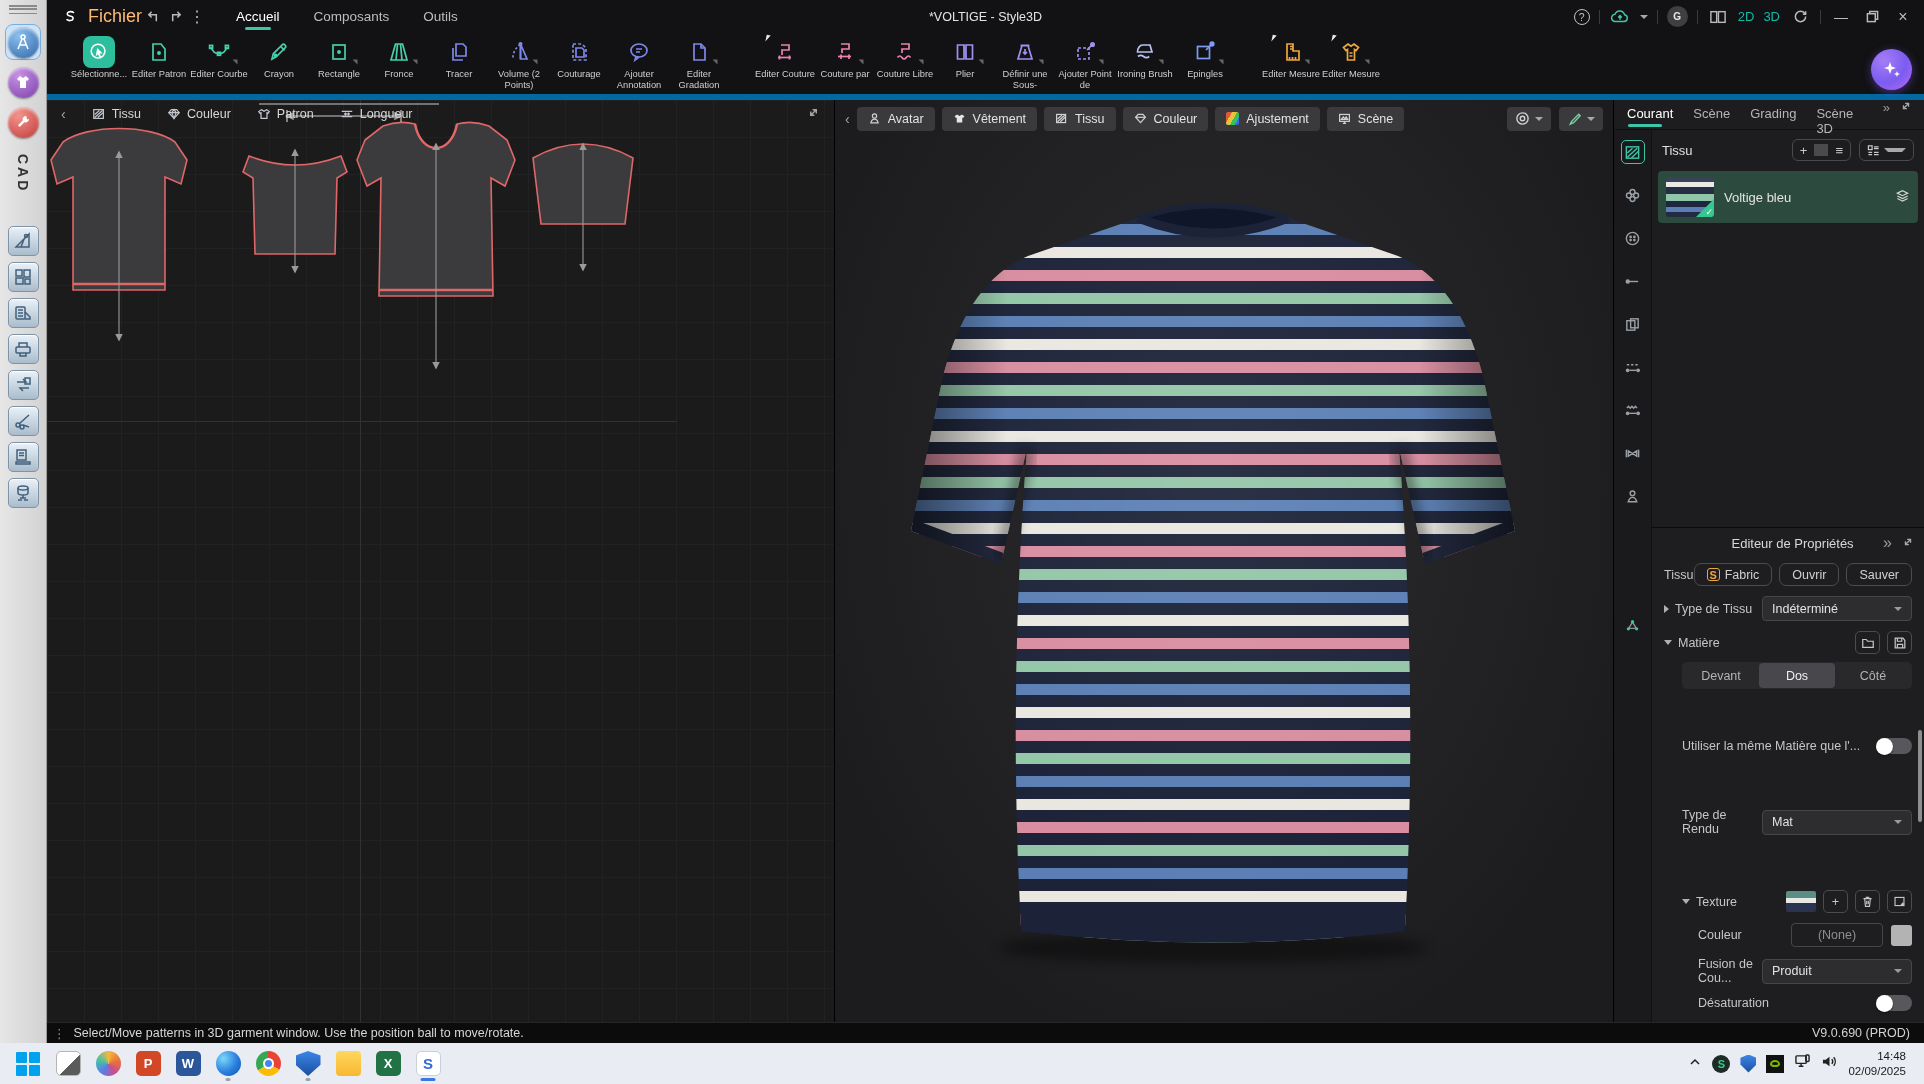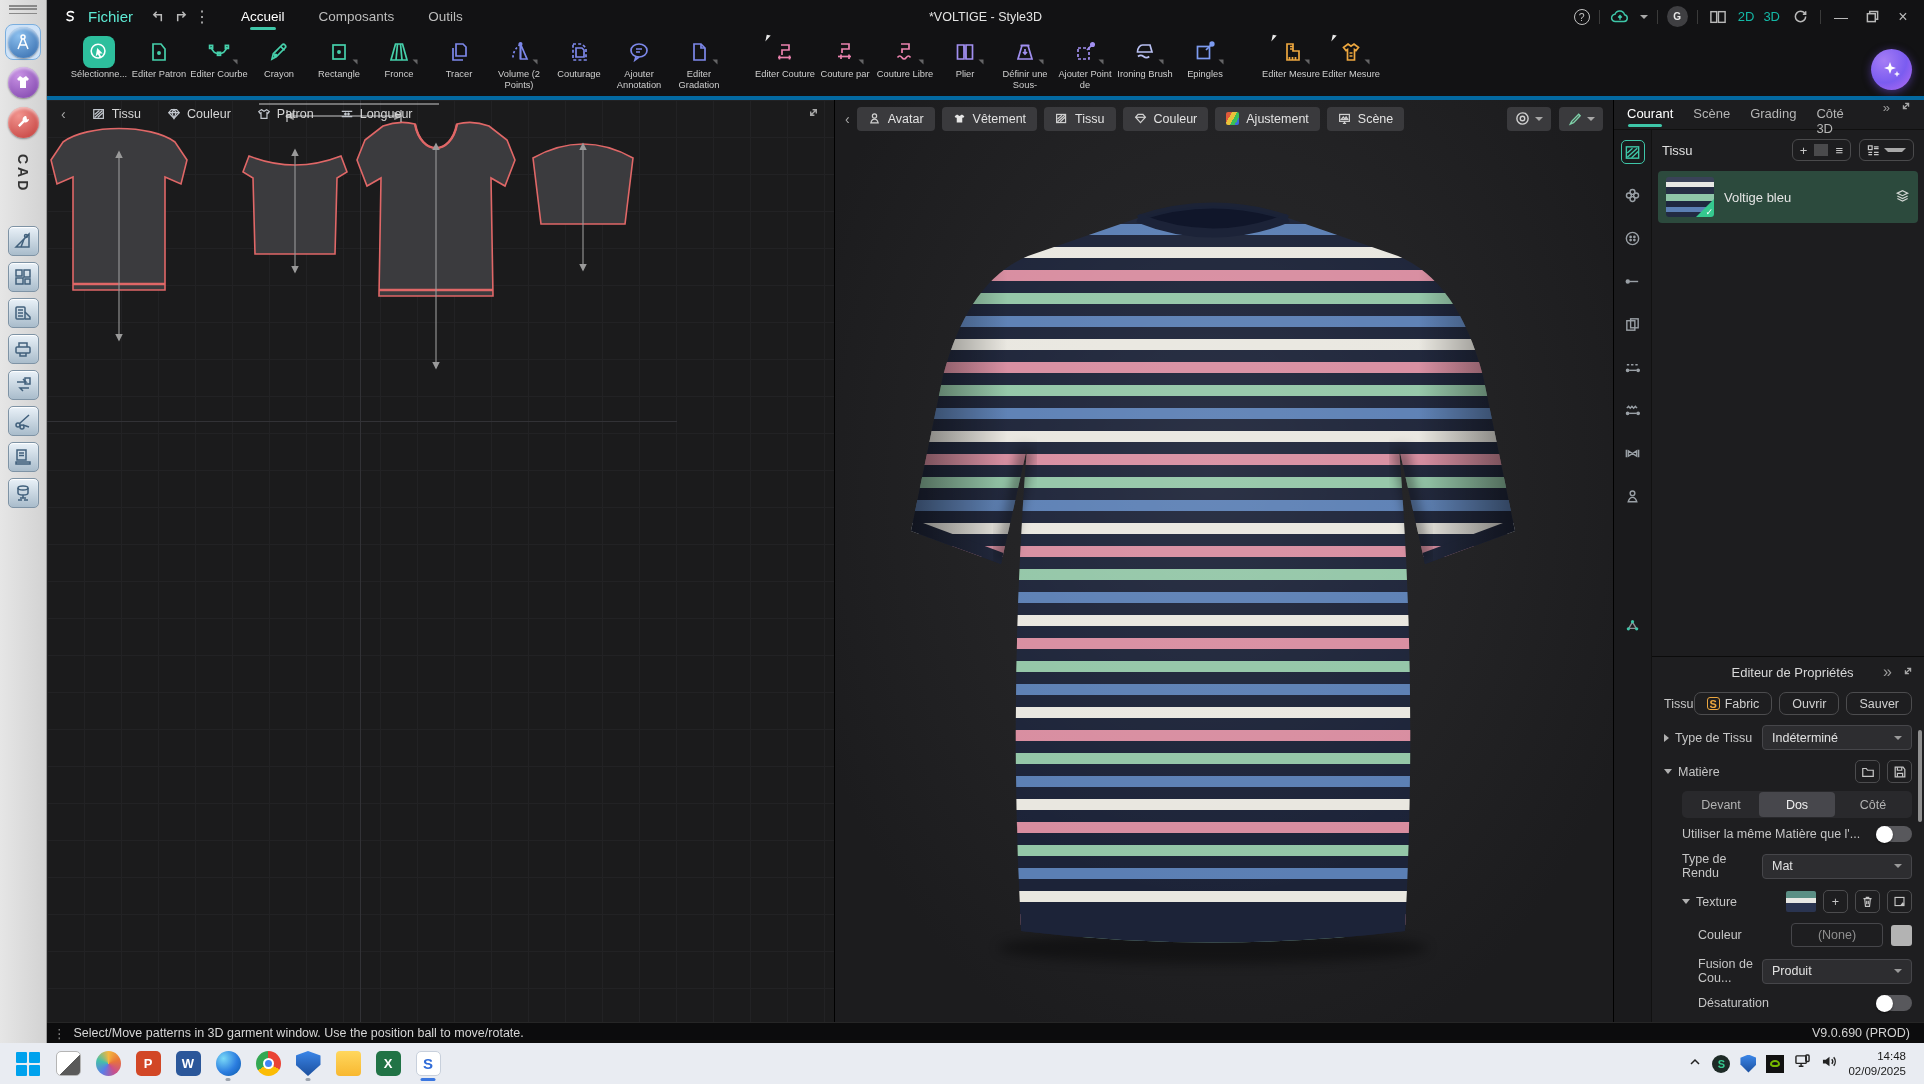--- a/index.html
+++ b/index.html
@@ -21,37 +21,37 @@
   .orb.blue{background:radial-gradient(circle at 35% 28%,#8cc0ef,#2f66a8);}
   .orb.purple{background:radial-gradient(circle at 35% 28%,#c892e4,#7a3fa8);}
   .orb.red{background:radial-gradient(circle at 35% 28%,#f2948e,#c03a38);}
   .cad{writing-mode:vertical-rl;font-size:14px;font-weight:700;color:#333;letter-spacing:3px;margin:12px 0 30px;}
   .sqbtn{width:31px;height:30px;border-radius:5px;background:linear-gradient(180deg,#e9f1f8,#a9bccb);border:1px solid #7e93a5;box-shadow:inset 0 1px 1px #fff;display:flex;align-items:center;justify-content:center;margin:3px 0;}
   .sqbtn svg{stroke:#41607c;fill:none;stroke-width:1.5;}
 
   
   .titlebar{position:absolute;left:47px;top:0;width:1877px;height:33px;background:#121214;display:flex;align-items:center;color:#d8d8d8;}
   .logo{width:17px;height:17px;margin:0 10px 0 14px;border-radius:4px;display:flex;align-items:center;justify-content:center;color:#fff;font-weight:700;font-size:13px;}
-  .menu-file{font-size:15px;color:#5eead4;margin-right:14px;}
+  .menu-file{font-size:18px;color:#fdba74;}
   .tb-ico{width:22px;height:20px;display:flex;align-items:center;justify-content:center;color:#b9b9b9;}
   .tb-ico svg{stroke:currentColor;fill:none;stroke-width:1.6;}
   .navtabs{display:flex;margin-left:26px;gap:30px;}
   .navtab{font-size:13.5px;color:#bdbdbd;position:relative;padding:7px 2px;}
   .navtab.active{color:#fff;}
   .navtab.active::after{content:"";position:absolute;left:50%;transform:translateX(-50%);bottom:1px;width:26px;height:3px;border-radius:2px;background:var(--teal);}
   .wtitle{position:absolute;left:50%;transform:translateX(-50%);font-size:12.5px;color:#e4e4e4;}
   .tb-right{margin-left:auto;display:flex;align-items:center;gap:9px;padding-right:10px;}
   .vdiv{width:1px;height:14px;background:#3a3a3a;}
   .help{width:16px;height:16px;border:1.4px solid #c2c2c2;border-radius:50%;font-size:10.5px;display:flex;align-items:center;justify-content:center;color:#c2c2c2;}
   .avatarG{width:21px;height:21px;border-radius:50%;background:#3f3f42;color:#e8e8e8;font-size:10px;font-weight:700;display:flex;align-items:center;justify-content:center;}
   .dim23{font-size:13px;color:#14b8a6;}
   .caret{width:0;height:0;border-left:4px solid transparent;border-right:4px solid transparent;border-top:4.5px solid #a8a8a8;display:inline-block;}
 
   
-  .toolbar{position:absolute;left:47px;top:33px;width:1877px;height:67px;background:#121214;border-bottom:4px solid #0369a1;display:flex;align-items:flex-start;padding:4px 0 0 22px;}
+  .toolbar{position:absolute;left:47px;top:33px;width:1877px;height:67px;background:#121214;border-bottom:6px solid #0369a1;display:flex;align-items:flex-start;padding:4px 0 0 22px;}
   .tool{width:60px;display:flex;flex-direction:column;align-items:center;gap:2px;position:relative;}
   .tool .ticon{height:30px;display:flex;align-items:center;justify-content:center;position:relative;}
   .tool .ticon svg{fill:none;stroke-width:1.7;}
   .tool .tlabel{font-size:9.3px;line-height:1.15;color:#cfcfcf;text-align:center;white-space:pre-line;}
   .tool.caretd .ticon::after{content:"";position:absolute;right:-4px;bottom:0;border-left:5px solid transparent;border-top:5px solid transparent;border-bottom:5px solid #7a7a7a;transform:rotate(-90deg);opacity:.8;}
   .tool.cursor .ticon::before{content:"";position:absolute;left:-7px;top:-2px;width:0;height:0;border-left:4px solid #e8e8e8;border-bottom:7px solid transparent;transform:rotate(12deg);}
   .selbox{width:32px;height:32px;border-radius:8px;background:#2dbf9d;display:flex;align-items:center;justify-content:center;}
   .gap26{width:26px;}
   .aibtn{position:absolute;right:12px;top:16px;width:41px;height:41px;border-radius:50%;background:radial-gradient(circle at 32% 28%,#a57df5,#7b5cf0 55%,#b86cf2);display:flex;align-items:center;justify-content:center;box-shadow:0 2px 8px rgba(120,80,240,.5);}
 
@@ -122,21 +122,21 @@
   .icobtn svg{stroke:#c6c6c6;fill:none;stroke-width:1.4;}
   .seg{margin:3px 12px 3px 30px;background:#29292c;border-radius:5px;display:flex;height:27px;padding:1px;}
   .segc{flex:1;display:flex;align-items:center;justify-content:center;font-size:12.5px;color:#b2b2b2;border-radius:4px;}
   .segc.active{background:#47474c;color:#f0f0f0;}
   .toggle{width:36px;height:16px;border-radius:9px;background:#58585c;position:relative;flex:none;}
   .toggle .knob{position:absolute;left:0;top:-0.5px;width:17px;height:17px;border-radius:50%;background:#fff;box-shadow:0 1px 2px rgba(0,0,0,.5);}
   .texthumb{width:30px;height:21px;border-radius:2px;background:linear-gradient(180deg,#5b8f85 0 32%,#e8e8e4 32% 58%,#2a3450 58%);}
   .nonefield{width:92px;height:24px;border:1px solid #46464a;border-radius:4px;display:flex;align-items:center;justify-content:center;color:#8f8f8f;font-size:12.5px;}
   .cswatch{width:21px;height:21px;border-radius:3px;background:#b3b3b3;margin-left:8px;}
   .pscroll{position:absolute;right:2px;top:600px;width:4px;height:92px;border-radius:2px;background:#8f8f8f;}
-  .ind1{padding-left:30px;}
+  .ind1{padding-left:30px;margin-top:44px;}
   .ind2{padding-left:46px;}
 
   
   .status{position:absolute;left:47px;top:1022px;width:1877px;height:21px;background:#0c0c0d;border-top:1px solid #262626;display:flex;align-items:center;font-size:12.5px;color:#d6d6d6;}
   .status .dots{color:#8a8a8a;margin:0 8px 0 6px;}
   .version{margin-left:auto;padding-right:14px;color:#d2d2d2;}
   .taskbar{position:absolute;left:0;top:1043px;width:1924px;height:41px;background:#e9ecf2;display:flex;align-items:center;padding:0 8px;}
   .tk{width:40px;height:38px;display:flex;align-items:center;justify-content:center;position:relative;}
   .tkic{width:25px;height:25px;border-radius:5px;display:flex;align-items:center;justify-content:center;font-weight:700;color:#fff;font-size:13px;}
   .rundot::after{content:"";position:absolute;bottom:2px;left:50%;transform:translateX(-50%);width:5px;height:3px;border-radius:2px;background:#9aa2ad;}
@@ -675,21 +675,21 @@
         </span>
       </span>
     </div>
   </div>
 
   <div class="panel">
     <div class="ptabs">
       <span class="ptab active">Courant</span>
       <span class="ptab">Scène</span>
       <span class="ptab">Grading</span>
-      <span class="ptab">Côté 3D</span>
+      <span class="ptab">Scène 3D</span>
       <span class="mini">
         <span>»</span>
         <span><svg width="12" height="12" viewBox="0 0 14 14">
               <path d="M4 10l6-6M10 8V4H6M4 6v4h4"></path>
             </svg></span>
       </span>
     </div>
     <div class="pbody">
       <div class="prail">
         <span class="pri sel">

